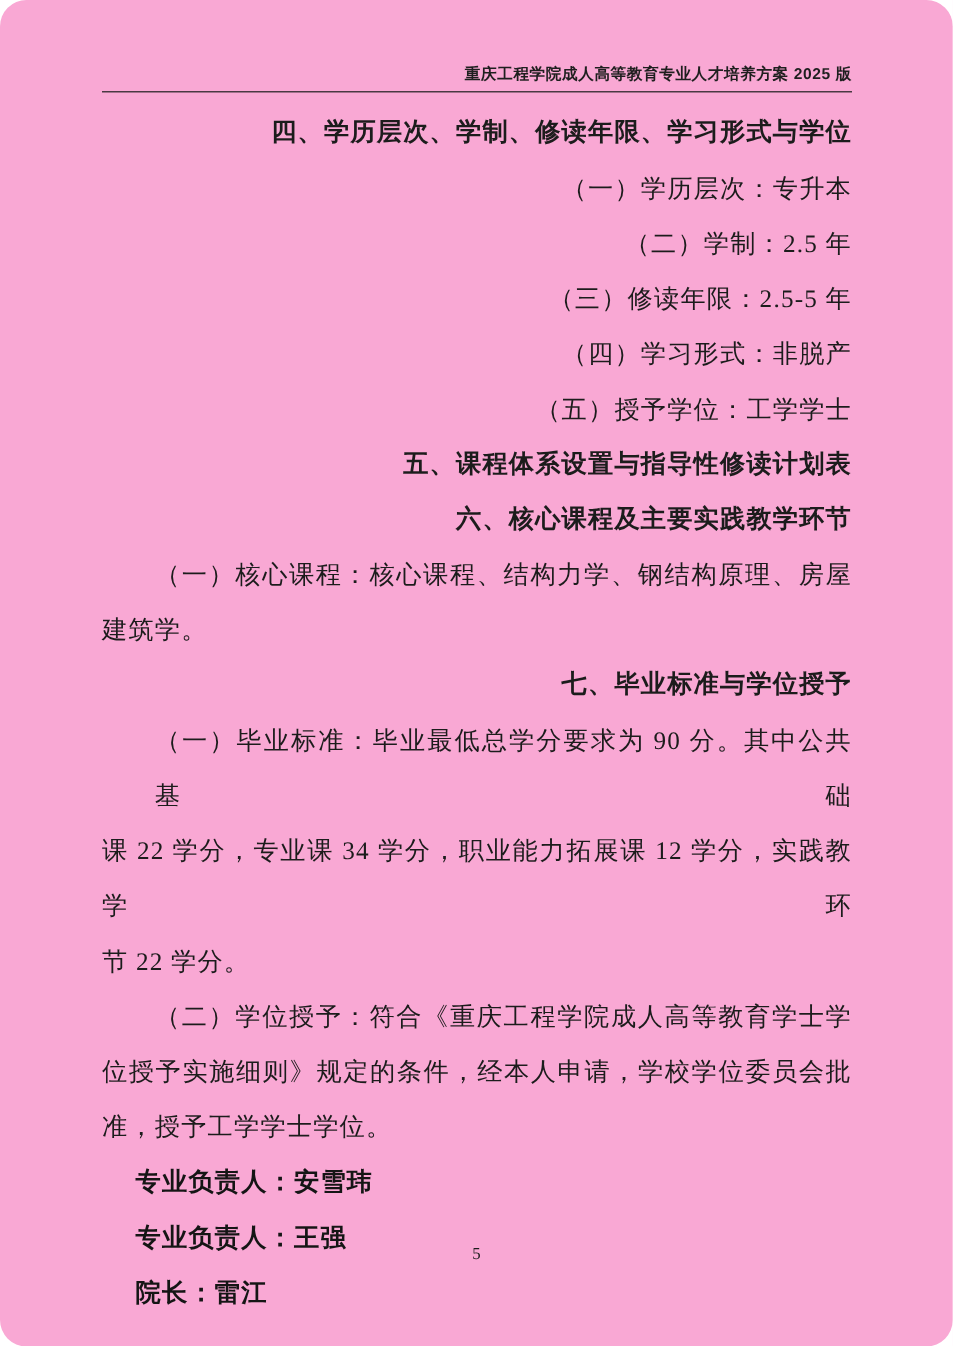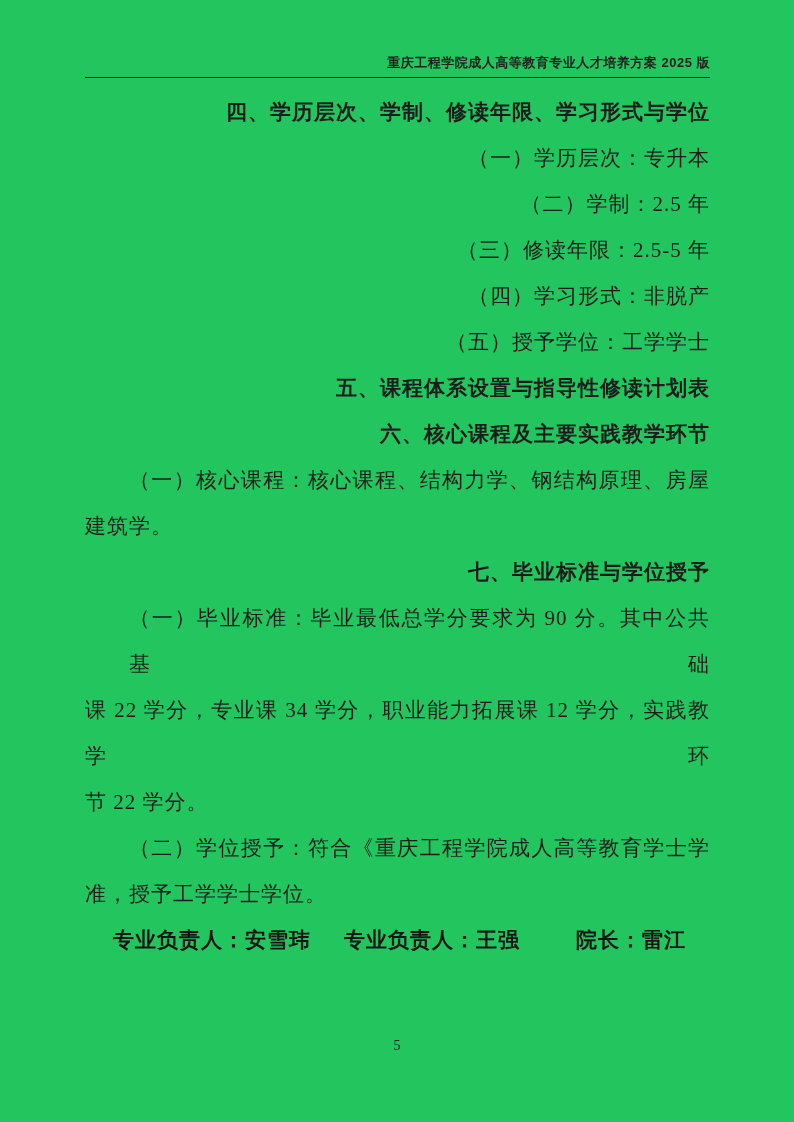--- a/index.html
+++ b/index.html
@@ -4,23 +4,24 @@
 <style>
   html, body {
     margin: 0;
     padding: 0;
     background: #ffffff;
   }
   .page {
     position: relative;
     width: 794px;
     height: 1122px;
-    background: #22c55e;
+    background: #f9a8d4;
     overflow: hidden;
     color: #1a1a1a;
+    border-radius: 22px;
   }
   .header-wrap {
     margin: 0 84px 0 85px;
     padding-top: 53px;
     padding-bottom: 5px;
     border-bottom: 1.5px solid #1f1f1f;
     text-align: right;
   }
   .header-text {
     font-family: "Liberation Sans", sans-serif;
@@ -60,20 +61,21 @@
   .signature {
     display: flex;
     align-items: baseline;
     padding-left: 28px;
     font-family: "Liberation Serif", serif;
     font-size: 21px;
     line-height: 46px;
     font-weight: 700;
     letter-spacing: 1px;
     color: #151515;
+    flex-direction: column;
   }
   .signature .sig-lead { margin-right: 33px; }
   .signature .sig-mid  { margin-right: 56px; }
   .page-number {
     position: absolute;
     left: 0;
     right: 0;
     bottom: 68px;
     text-align: center;
     font-family: "Liberation Serif", serif;
@@ -99,20 +101,21 @@
     <div class="line item">（五）授予学位：工学学士</div>
     <div class="line heading">五、课程体系设置与指导性修读计划表</div>
     <div class="line heading">六、核心课程及主要实践教学环节</div>
     <div class="line item fill">（一）核心课程：核心课程、结构力学、钢结构原理、房屋</div>
     <div class="line cont">建筑学。</div>
     <div class="line heading">七、毕业标准与学位授予</div>
     <div class="line item fill">（一）毕业标准：毕业最低总学分要求为 90 分。其中公共基础</div>
     <div class="line cont fill">课 22 学分，专业课 34 学分，职业能力拓展课 12 学分，实践教学环</div>
     <div class="line cont">节 22 学分。</div>
     <div class="line item fill">（二）学位授予：符合《重庆工程学院成人高等教育学士学</div>
+    <div class="line cont fill">位授予实施细则》规定的条件，经本人申请，学校学位委员会批</div>
     <div class="line cont">准，授予工学学士学位。</div>
 
     <div class="signature">
       <span class="sig-lead">专业负责人：安雪玮</span>
       <span class="sig-mid">专业负责人：王强</span>
       <span class="sig-tail">院长：雷江</span>
     </div>
   </div>
 
   <div class="page-number">5</div>

